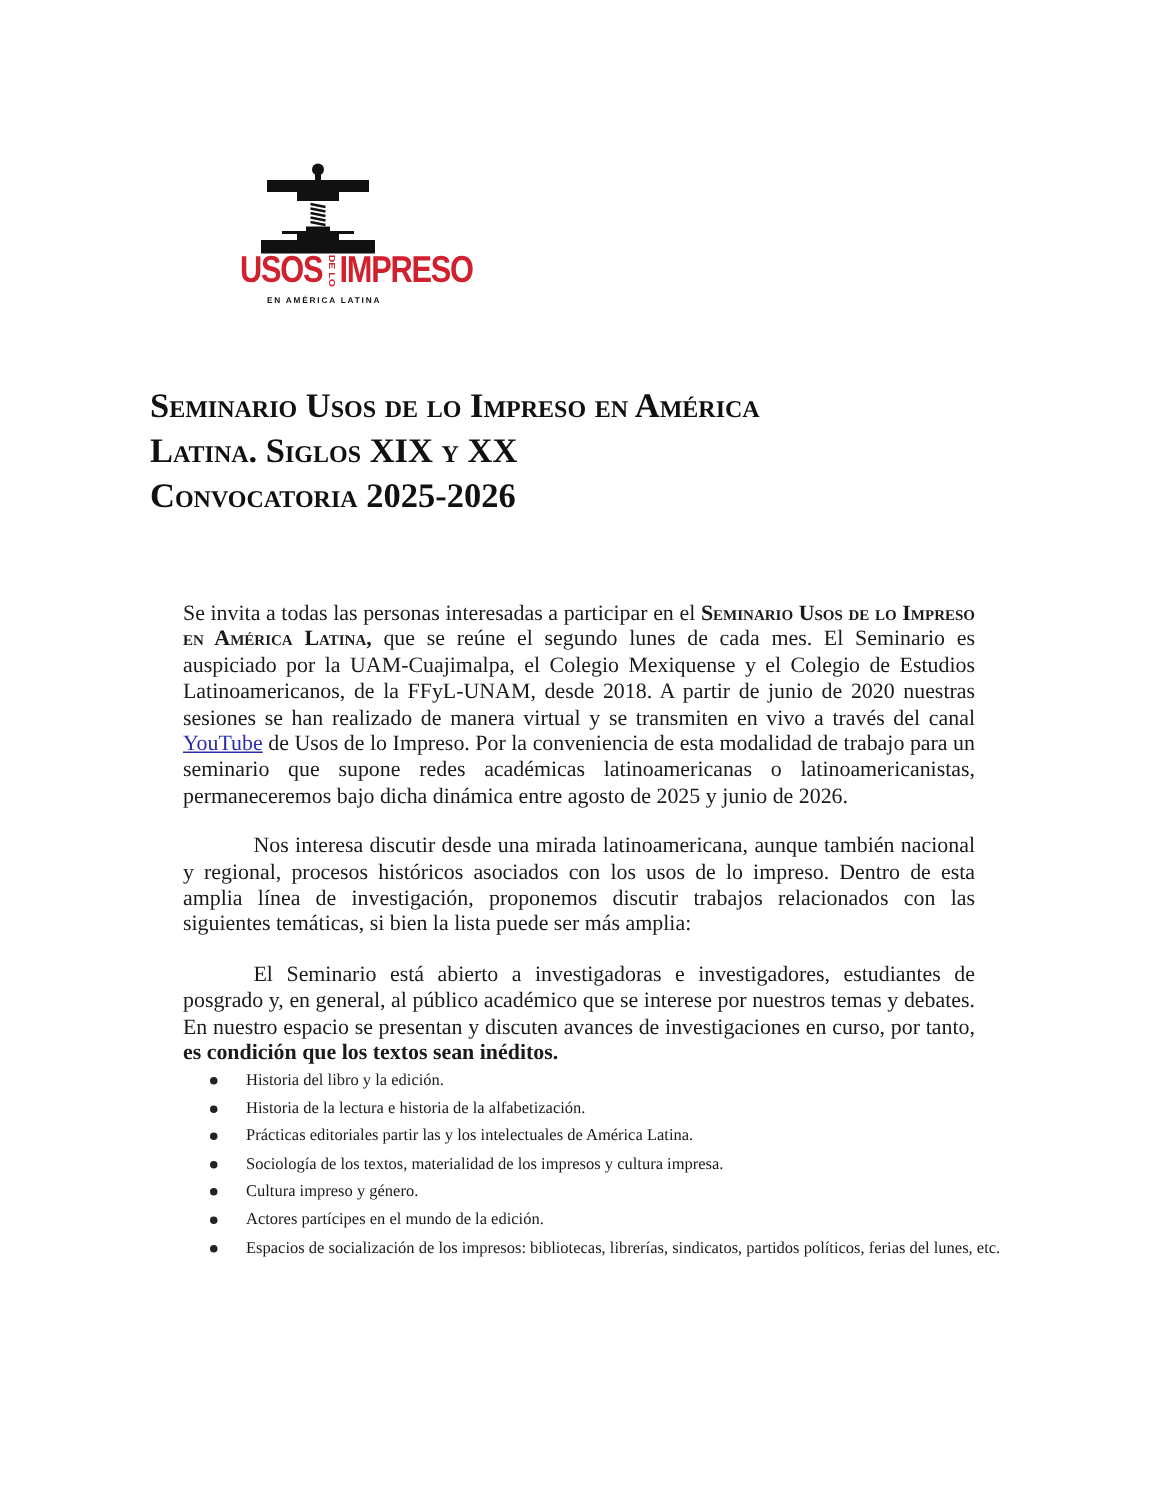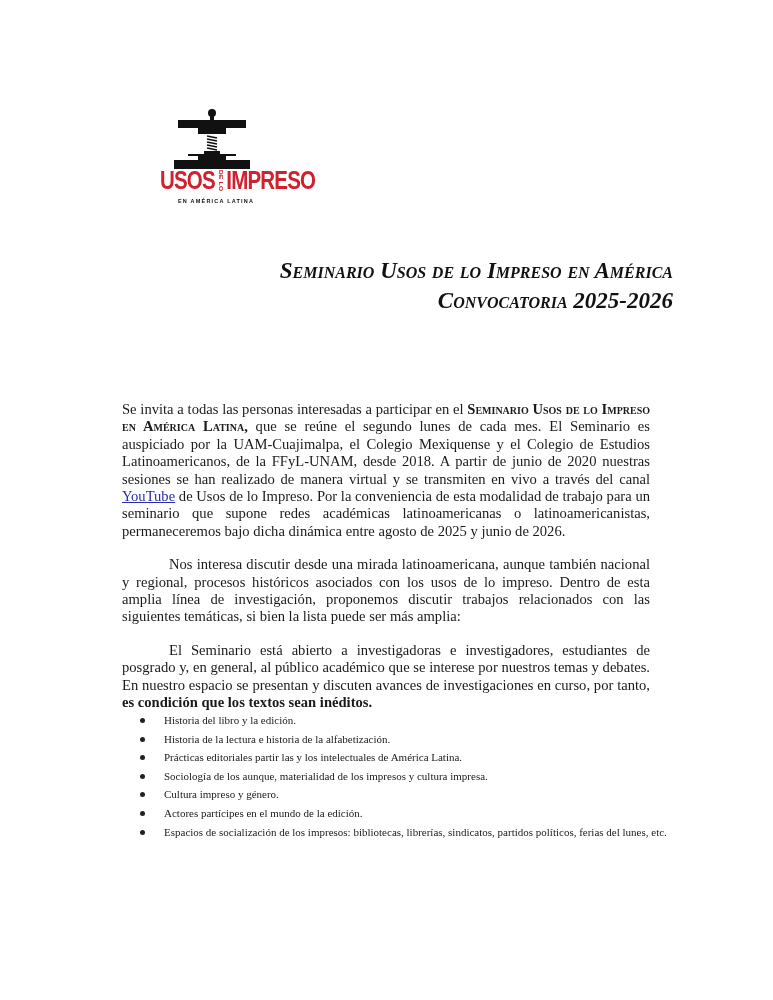--- a/index.html
+++ b/index.html
@@ -67,27 +67,26 @@
       font-size: 5.5px;
       letter-spacing: 1.2px;
       color: #111;
       white-space: nowrap;
     }
     .title {
       position: absolute;
       left: 100px;
       top: 256px;
       width: 573px;
-      text-align: right;
+      text-align: left;
       font-weight: bold;
       font-size: 23px;
       line-height: 30px;
       font-variant: small-caps;
       color: #111;
-      font-style: italic;
     }
     .title div { margin: 0; }
     .body-text {
       position: absolute;
       left: 106px;
       top: 385px;
       width: 560px;
       font-size: 14.6px;
       line-height: 17.4px;
       text-align: justify;
@@ -160,30 +159,31 @@
   <div class="logo-wordmark">
     <span>USOS</span>
     <span class="delo">DE LO</span>
     <span>IMPRESO</span>
   </div>
   <div class="logo-sub">EN AMÉRICA LATINA</div>
 </div>
 
 <div class="title">
   <div>Seminario Usos de lo Impreso en América</div>
+  <div>Latina. Siglos XIX y XX</div>
   <div>Convocatoria 2025-2026</div>
 </div>
 
 <div class="body-text">
   <p><span>Se invita a todas las personas interesadas a participar en el </span><span class="sc-bold">Seminario Usos de lo Impreso en América Latina,</span><span> que se reúne el segundo lunes de cada mes. El Seminario es auspiciado por la UAM-Cuajimalpa, el Colegio Mexiquense y el Colegio de Estudios Latinoamericanos, de la FFyL-UNAM, desde 2018. A partir de junio de 2020 nuestras sesiones se han realizado de manera virtual y se transmiten en vivo a través del canal </span><a class="link">YouTube</a><span> de Usos de lo Impreso. Por la conveniencia de esta modalidad de trabajo para un seminario que supone redes académicas latinoamericanas o latinoamericanistas, permaneceremos bajo dicha dinámica entre agosto de 2025 y junio de 2026.</span></p>
   <p class="indent">Nos interesa discutir desde una mirada latinoamericana, aunque también nacional y regional, procesos históricos asociados con los usos de lo impreso. Dentro de esta amplia línea de investigación, proponemos discutir trabajos relacionados con las siguientes temáticas, si bien la lista puede ser más amplia:</p>
   <p class="indent"><span>El Seminario está abierto a investigadoras e investigadores, estudiantes de posgrado y, en general, al público académico que se interese por nuestros temas y debates. En nuestro espacio se presentan y discuten avances de investigaciones en curso, por tanto, </span><span class="bold">es condición que los textos sean inéditos.</span></p>
 </div>
 
 <ul class="topics">
   <li><span class="bullet"></span><span>Historia del libro y la edición.</span></li>
   <li><span class="bullet"></span><span>Historia de la lectura e historia de la alfabetización.</span></li>
   <li><span class="bullet"></span><span>Prácticas editoriales partir las y los intelectuales de América Latina.</span></li>
-  <li><span class="bullet"></span><span>Sociología de los aunque, materialidad de los impresos y cultura impresa.</span></li>
+  <li><span class="bullet"></span><span>Sociología de los textos, materialidad de los impresos y cultura impresa.</span></li>
   <li><span class="bullet"></span><span>Cultura impreso y género.</span></li>
   <li><span class="bullet"></span><span>Actores partícipes en el mundo de la edición.</span></li>
   <li><span class="bullet"></span><span>Espacios de socialización de los impresos: bibliotecas, librerías, sindicatos, partidos políticos, ferias del lunes, etc.</span></li>
 </ul>
 
 </body></html>

